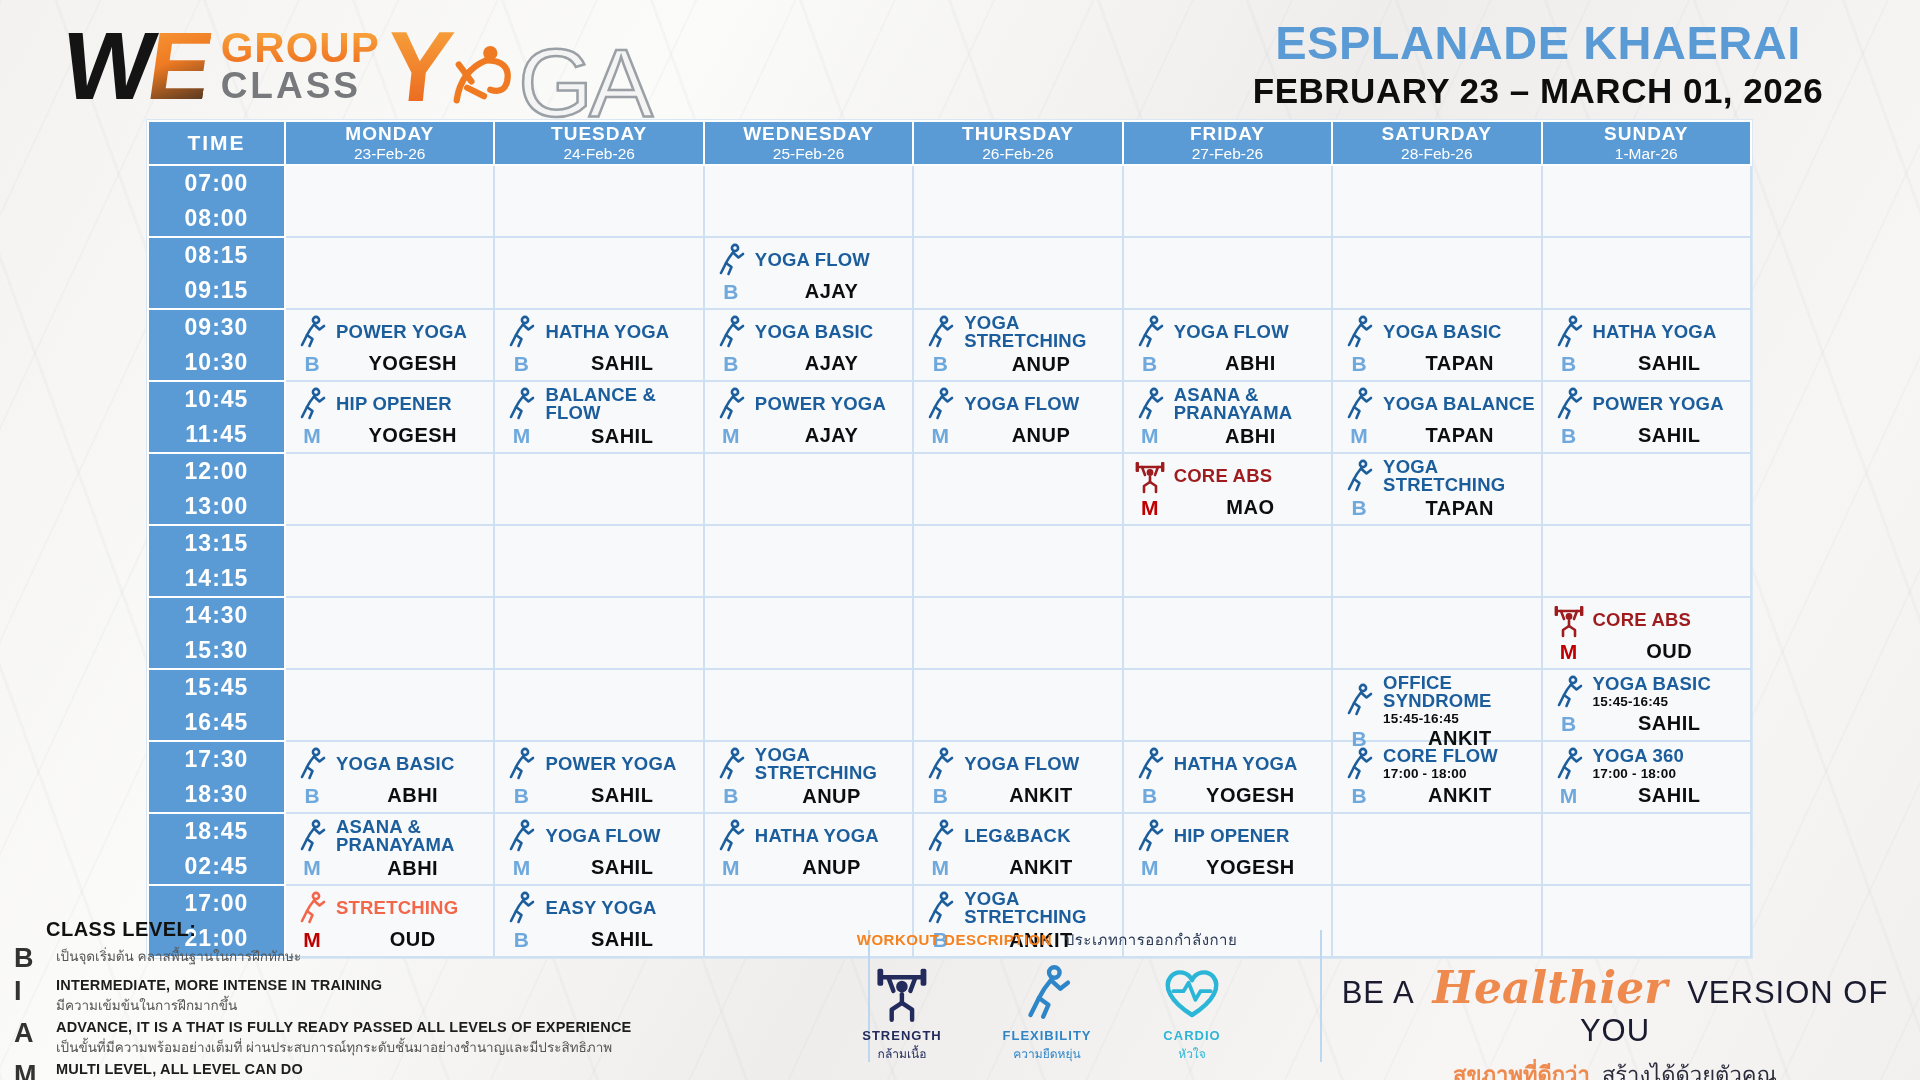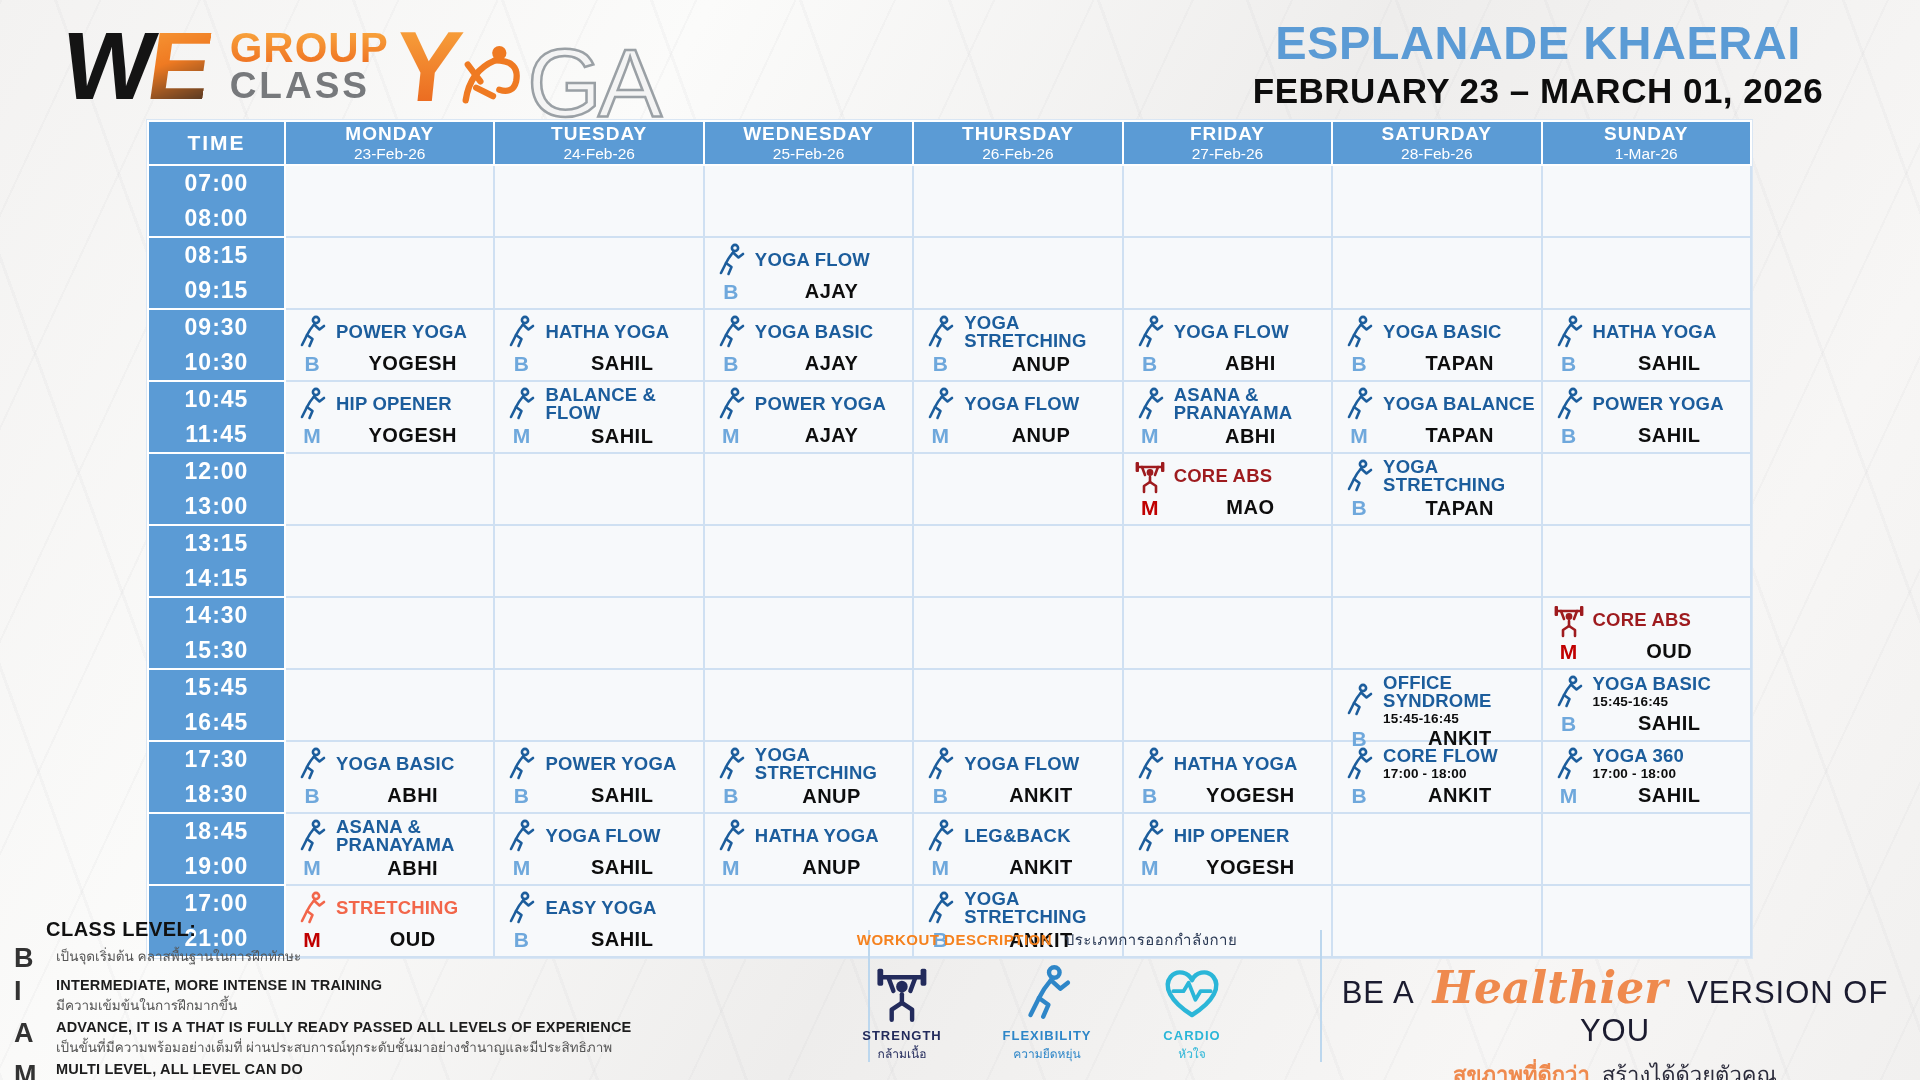--- a/index.html
+++ b/index.html
@@ -12,21 +12,21 @@
       linear-gradient(120deg,#f3f2f1 0%,#fbfbfa 28%,#eeedec 55%,#f7f6f5 82%,#f1f0ef 100%);
   }
   .abs{position:absolute;}
 
   
   #logo{left:64px;top:10px;height:112px;display:flex;align-items:center;}
   .logo-we{font-size:96px;font-weight:900;letter-spacing:-6px;transform:skewX(-8deg);line-height:1;}
   .logo-we .w{color:#141414;}
   .logo-we .e{background:linear-gradient(160deg,#f9a13c 0%,#ef7a22 45%,#222 100%);
       -webkit-background-clip:text;background-clip:text;color:#ef7a22;-webkit-text-fill-color:transparent;}
-  .logo-stack{margin-left:23px;line-height:.95;}
+  .logo-stack{margin-left:14px;line-height:.95;}
   .logo-group{font-size:42px;font-weight:900;letter-spacing:1px;
       background:linear-gradient(180deg,#f9a83f,#ee6c1f);
       -webkit-background-clip:text;background-clip:text;color:#ee7a22;-webkit-text-fill-color:transparent;}
   .logo-class{font-size:37px;font-weight:900;letter-spacing:3px;color:#77797c;}
   .logo-yoga{display:flex;align-items:center;margin-left:6px;}
   .logo-y{font-size:100px;font-weight:900;line-height:1;transform:skewX(-6deg);
       background:linear-gradient(180deg,#f9a83f,#e9621c);
       -webkit-background-clip:text;background-clip:text;color:#ee7a22;-webkit-text-fill-color:transparent;}
   .logo-ga{font-size:96px;font-weight:400;line-height:1;letter-spacing:-4px;color:#f4f4f4;margin-top:33px;
       -webkit-text-stroke:2.5px #9aa0a5;}
@@ -707,21 +707,21 @@
             </span>
           <span class="ci-name" style="color:#1C5D9C">YOGA 360<span class="small-time">17:00 - 18:00</span></span>
           <span class="ci-level" style="color:#6FA8DC">M</span>
           <span class="ci-inst">SAHIL</span>
         </div>
         </td>
       </tr>
       <tr>
         <td class="time-cell">
           <div class="t">18:45</div>
-                   <div class="t">19:00</div>
+                   <div class="t">02:45</div>
         </td>
         <td class="class-cell">
         <div class="cell-inner">
           <span class="ci-icon">
     <svg width="30" height="34" viewBox="0 0 30 34">
       <g fill="none" stroke="#1C5D9C" stroke-width="2.6" stroke-linecap="round" stroke-linejoin="round">
         <circle cx="19" cy="5" r="3.1"></circle>
         <path d="M17 9.5 C14 13 12 16 10 20 L5 30"></path>
         <path d="M10 20 L15.5 24 L12.5 31"></path>
         <path d="M17 9.5 L22.5 14.5 L27 11"></path>

